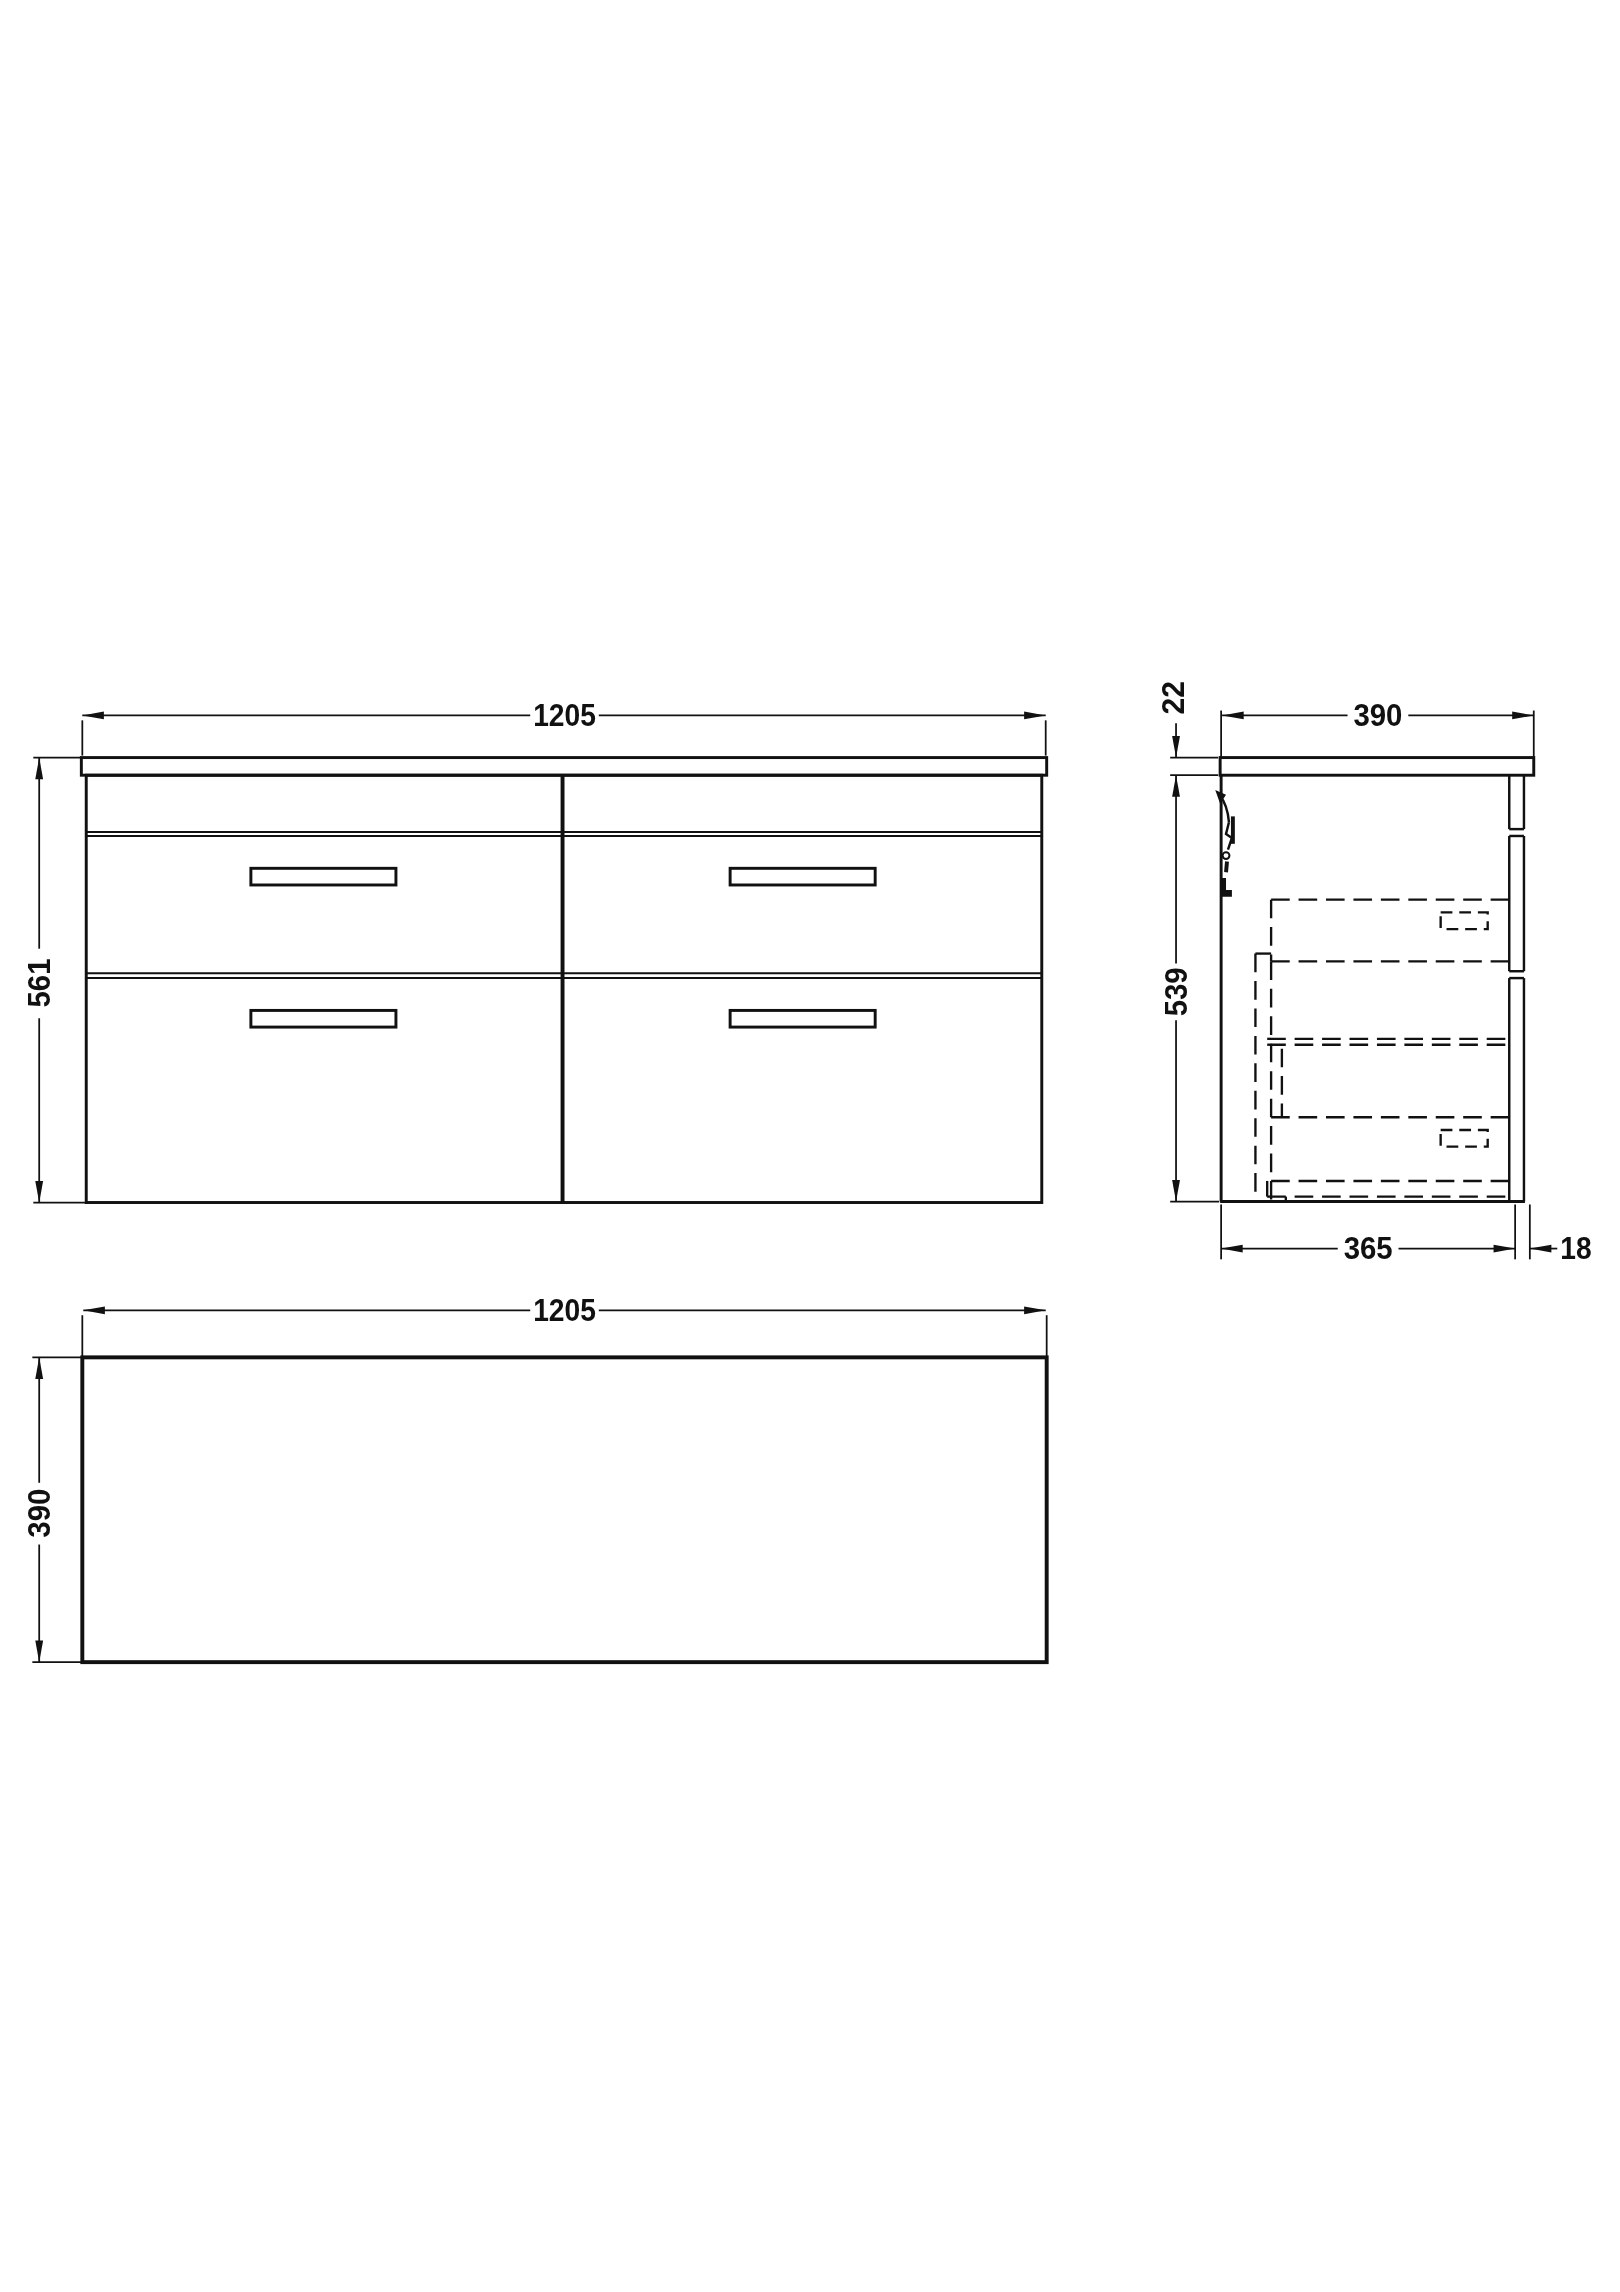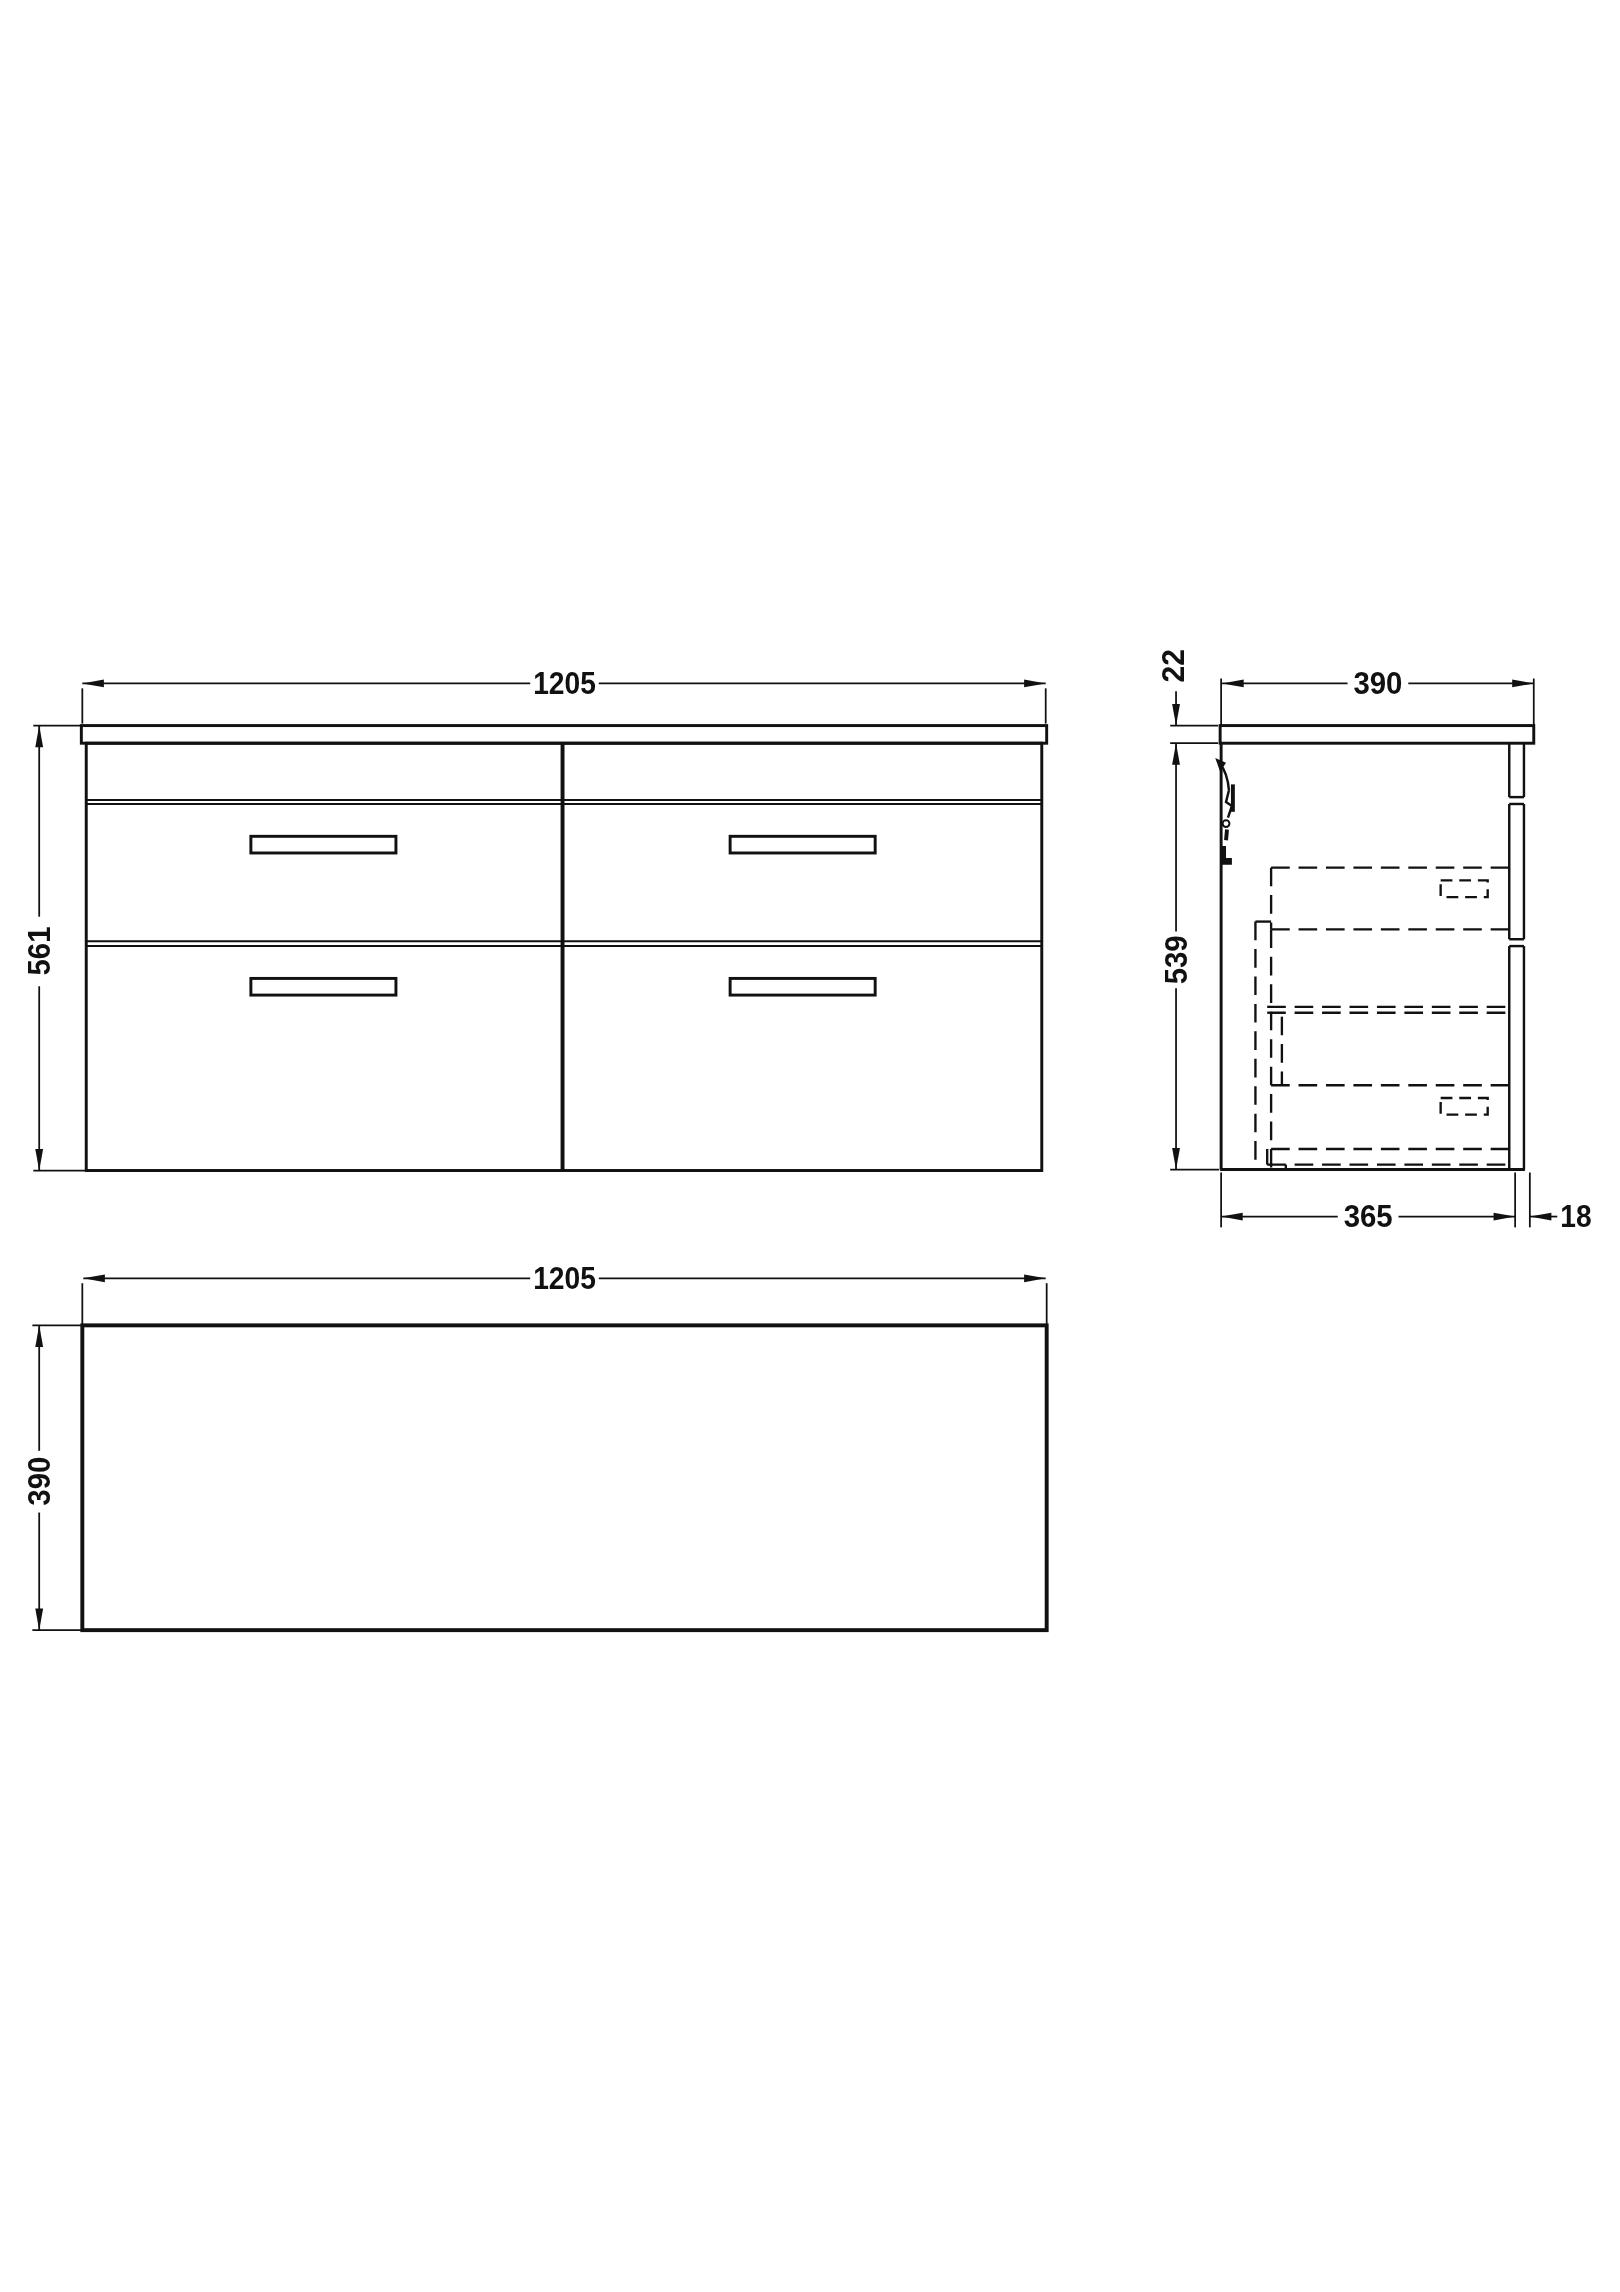--- a/index.html
+++ b/index.html
@@ -1,17 +1,17 @@
 <!DOCTYPE html>
 <html style="--line: #111111; --bg: #ffffff;"><head>
 <meta charset="utf-8">
 <style>
   :root{ --line:#111111; --bg:#ffffff; }
   html,body{ margin:0; padding:0; background:var(--bg); }
-  .sheet{ position:relative; width:1620px; height:1997px; background:var(--bg); overflow:hidden; }
+  .sheet{ position:relative; width:1620px; height:1997px; background:var(--bg); overflow:hidden;margin-top:32px; }
   svg{ display:block; }
   .ol   { stroke:var(--line); stroke-width:3;   fill:none; }
   .ol4  { stroke:var(--line); stroke-width:4;   fill:none; }
   .strip{ stroke:var(--line); stroke-width:2.5; fill:none; }
   .dbl  { stroke:var(--line); stroke-width:2;   fill:none; }
   .thin { stroke:var(--line); stroke-width:1.8; fill:none; }
   .dash { stroke:var(--line); stroke-width:2.4; fill:none; stroke-dasharray:19 9; }
   .dash-s{ stroke:var(--line); stroke-width:2.4; fill:none; stroke-dasharray:12 7; }
   .arr  { fill:var(--line); stroke:none; }
   .brk  { stroke:var(--line); fill:none; }

